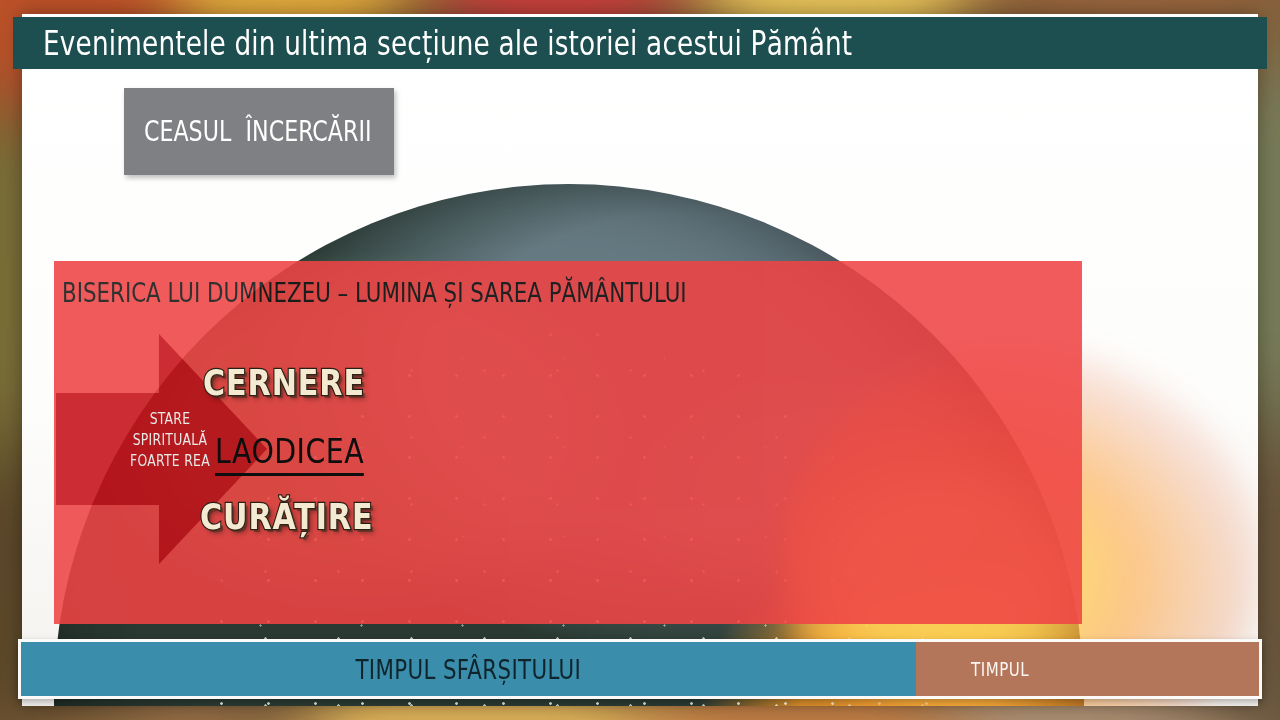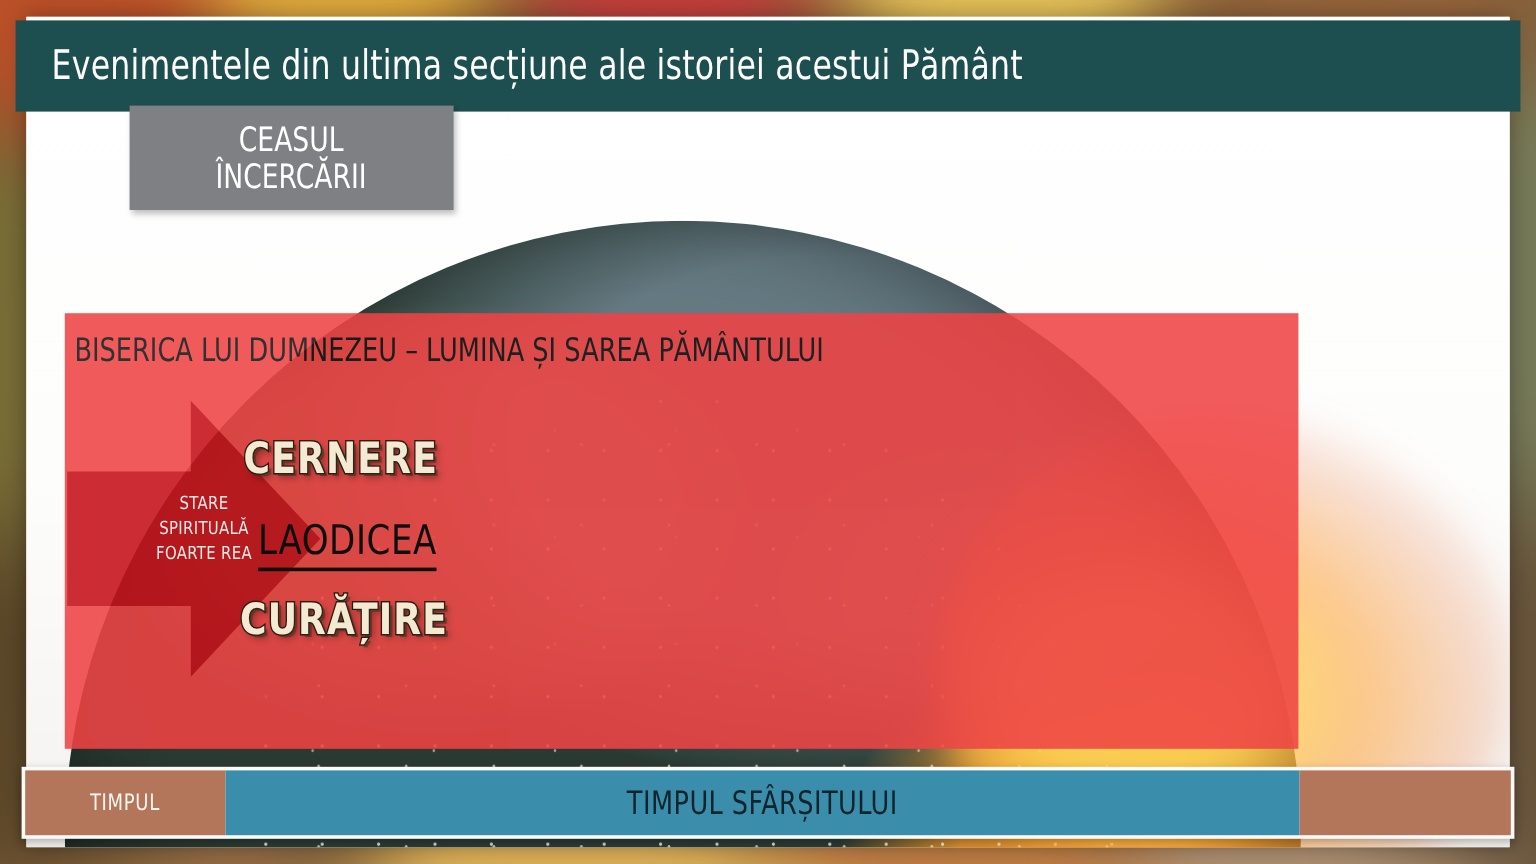--- a/index.html
+++ b/index.html
@@ -66,34 +66,34 @@
             mask-image:radial-gradient(circle at 50% 50%, #000 0 50%, transparent 51%);
   }
   .globe-glow{
     position:absolute;left:760px;top:330px;width:480px;height:430px;border-radius:50%;
     background:radial-gradient(ellipse at 35% 55%, rgba(255,215,90,.85) 0 22%, rgba(255,160,50,.55) 42%, rgba(230,110,60,.2) 66%, transparent 80%);
     filter:blur(14px);
   }
 
   
   .title-bar{
-    position:absolute;left:13px;top:17px;width:1254px;height:76px;
+    position:absolute;left:13px;top:17px;width:1254px;height:52px;
     display:flex;align-items:center;
   }
   .title-bar-text{
     color:#ffffff;font-size:34px;letter-spacing:.2px;
     font-family:"Liberation Sans Narrow","DejaVu Sans Condensed","Liberation Sans",sans-serif;
     transform:scaleX(.86);transform-origin:left center;
     margin-left:30px;white-space:nowrap;font-weight:400;
   }
 
   
   .gray-box{
-    position:absolute;left:108px;top:88px;width:270px;height:87px;
-    display:flex;flex-direction:column;align-items:center;justify-content:center;
+    position:absolute;left:124px;top:88px;width:270px;height:87px;
+    display:flex;align-items:center;justify-content:center;
     box-shadow:2px 3px 5px rgba(0,0,0,.25);
   }
   .gray-box-line{
     color:#fff;font-size:28px;line-height:31px;white-space:nowrap;
     font-family:"Liberation Sans Narrow","DejaVu Sans Condensed","Liberation Sans",sans-serif;
     transform:scaleX(.88);
   }
 
   
   .cream-panel{
@@ -191,25 +191,25 @@
       <div>FOARTE REA</div>
     </div>
   </div>
 
   <div id="stage-cernere" class="stage stage-outline" style="color: rgb(244, 234, 210); -webkit-text-stroke: 2.4px rgb(43, 32, 21);">CERNERE</div>
   <div id="stage-laodicea" class="stage stage-plain" style="color: rgb(14, 14, 14); border-bottom-color: rgb(14, 14, 14);">LAODICEA</div>
   <div id="stage-curatire" class="stage stage-outline" style="color: rgb(244, 234, 210); -webkit-text-stroke: 2.4px rgb(43, 32, 21);">CURĂȚIRE</div>
 
   <div class="timeline" style="background: rgb(251, 250, 248);">
     <div class="timeline-inner">
+      <div class="seg seg-sfarsit" style="background: rgb(58, 142, 172); color: rgb(16, 36, 44);">
+        <span class="seg-label">TIMPUL SFÂRȘITULUI</span>
+      </div>
       <div class="seg seg-timpul" style="background: rgb(179, 118, 90); color: rgb(253, 246, 242);">
         <span class="seg-label">TIMPUL</span>
-      </div>
-      <div class="seg seg-sfarsit" style="background: rgb(58, 142, 172); color: rgb(16, 36, 44);">
-        <span class="seg-label">TIMPUL SFÂRȘITULUI</span>
       </div>
       <div class="seg seg-end" style="background: rgb(179, 118, 90); color: rgb(253, 246, 242);">
         <span class="seg-label"></span>
       </div>
     </div>
   </div>
 
 </div>
 
 </body></html>

